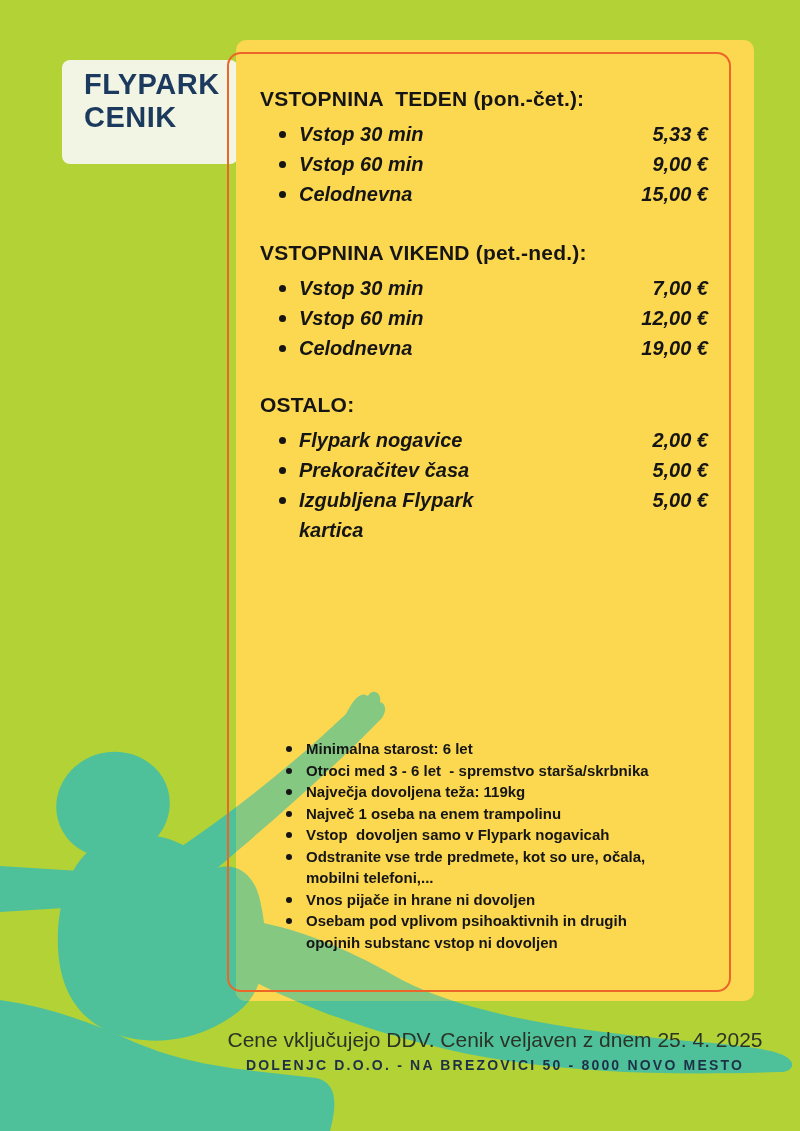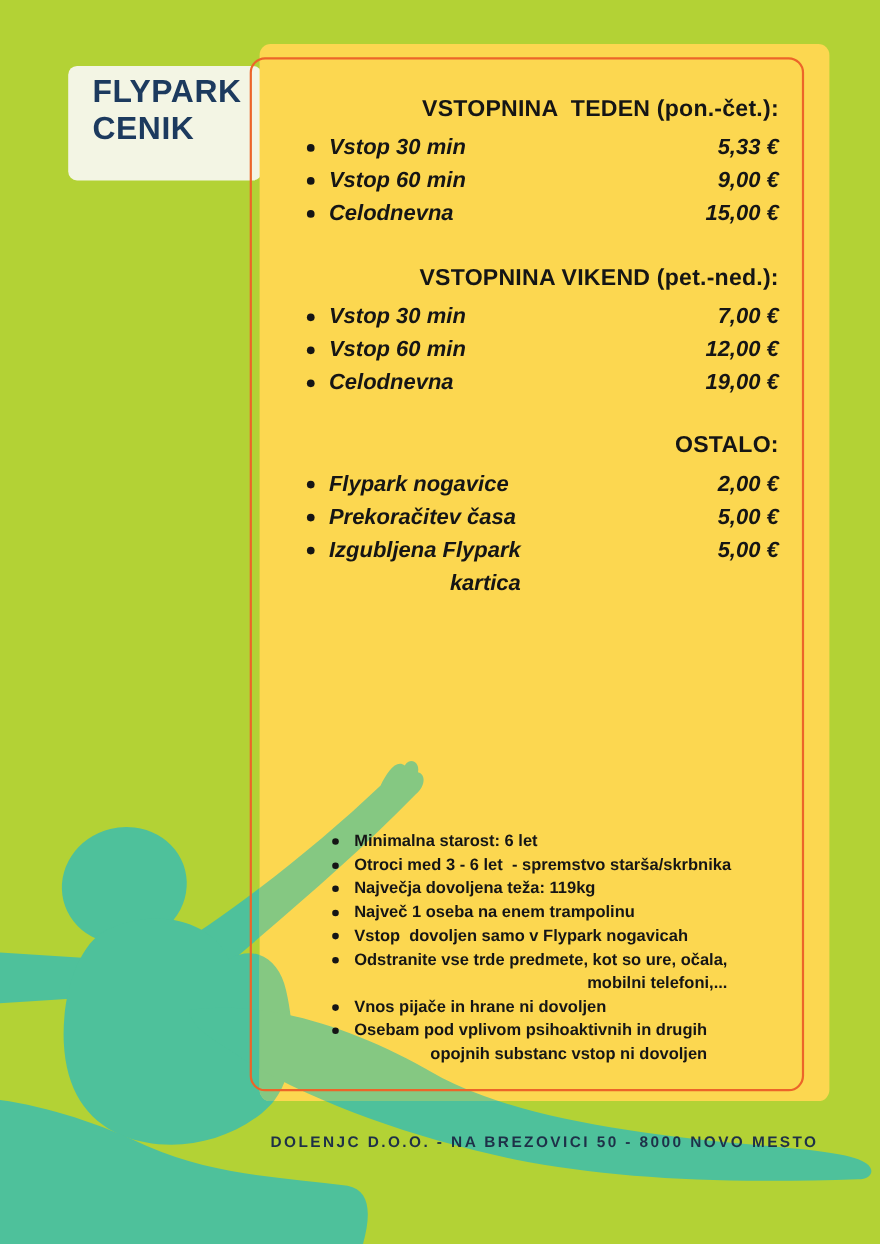--- a/index.html
+++ b/index.html
@@ -24,34 +24,34 @@
   .card{
     position:absolute;left:236px;top:40px;width:518px;height:961px;
     background:var(--card);border-radius:10px;z-index:2;
   }
   .overlay{
     position:absolute;left:236px;top:40px;width:518px;height:961px;
     overflow:hidden;border-radius:10px;opacity:.68;z-index:3;pointer-events:none;color:var(--teal);
   }
   .overlay svg{position:absolute;left:-236px;top:-40px;}
   .card-content{
-    position:absolute;left:236px;top:40px;width:518px;height:961px;z-index:4;box-sizing:border-box;text-align:right;
+    position:absolute;left:236px;top:40px;width:518px;height:961px;z-index:4;box-sizing:border-box;
   }
   .section{position:absolute;left:24px;right:46px;}
   .sec-1{top:46px}.sec-2{top:200px}.sec-3{top:352px}.sec-4{top:536px}
   .sec-heading{
     font-size:21px;font-weight:bold;color:var(--text-dark);line-height:26px;
     margin:0 0 7px 0;white-space:pre-wrap;letter-spacing:.2px;
   }
   .sec-heading.novo{color:var(--novo-orange);}
   .row{display:flex;align-items:flex-start;min-height:30px;font-style:italic;}
   .dot{width:7px;height:7px;border-radius:50%;background:var(--text-dark);margin:12px 13px 0 19px;flex:none;}
   .label{font-size:20px;font-weight:bold;line-height:30px;max-width:280px;white-space:pre-wrap;}
   .price{margin-left:auto;font-size:20px;font-weight:bold;line-height:30px;white-space:pre;}
-  .rules{position:absolute;top:698px;left:24px;right:46px;list-style:none;margin:16px;padding:0;}
+  .rules{position:absolute;top:698px;left:24px;right:46px;list-style:none;margin:0;padding:0;}
   .rules li{display:flex;align-items:flex-start;}
   .rdot{width:6px;height:6px;border-radius:50%;background:var(--text-dark);margin:8px 14px 0 26px;flex:none;}
   .rtext{font-size:15px;font-weight:bold;line-height:21.5px;white-space:pre-wrap;max-width:400px;}
   .border-frame{
     position:absolute;left:227px;top:52px;width:504px;height:940px;
     border:2px solid var(--card-border);border-radius:14px;z-index:6;
     pointer-events:none;box-sizing:border-box;
   }
   .footer{position:absolute;left:195px;top:1026px;width:600px;text-align:center;z-index:4;}
   .footer-line1{font-size:21px;line-height:27px;color:var(--footer-text);}
@@ -180,14 +180,15 @@
         <span class="rtext">Osebam pod vplivom psihoaktivnih in drugih
 opojnih substanc vstop ni dovoljen</span>
       </li>
   </ul>
 
 </div>
 
 <div class="border-frame"></div>
 
 <div class="footer">
+  <div class="footer-line1">Cene vključujejo DDV. Cenik veljaven z dnem 25. 4. 2025</div>
   <div class="footer-line2">DOLENJC D.O.O. - NA BREZOVICI 50 - 8000 NOVO MESTO</div>
 </div>
 
 </body></html>

